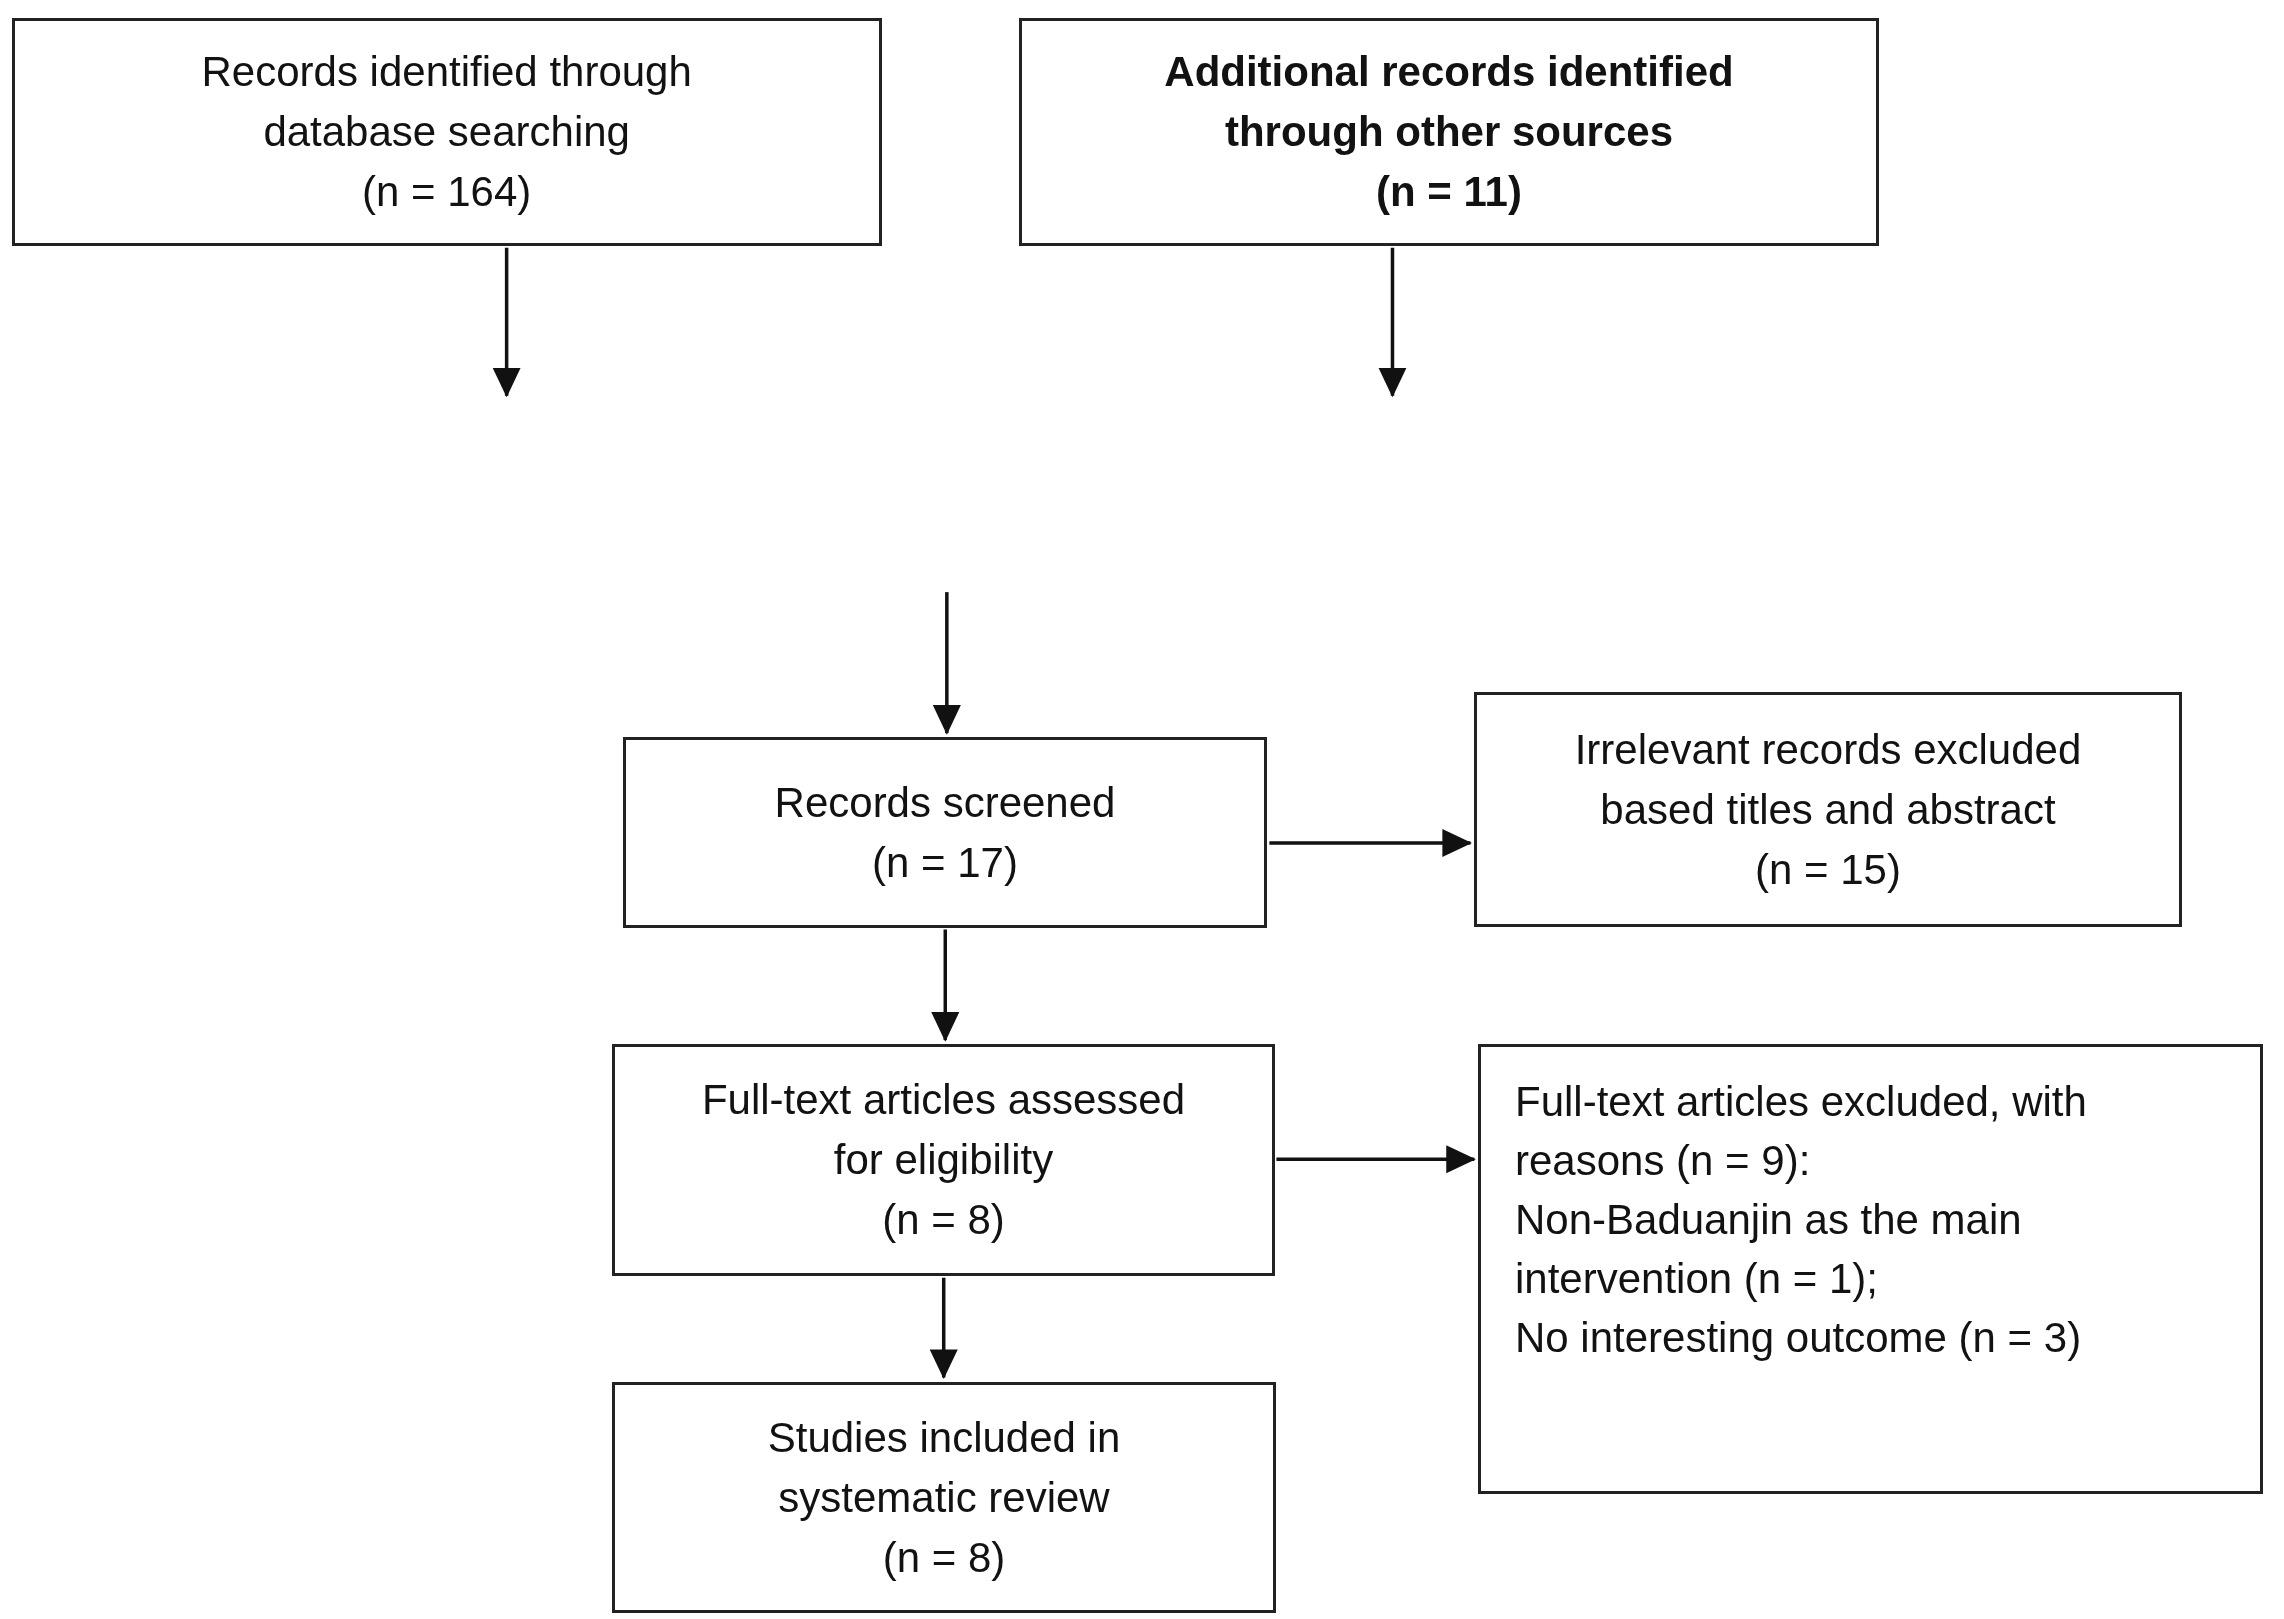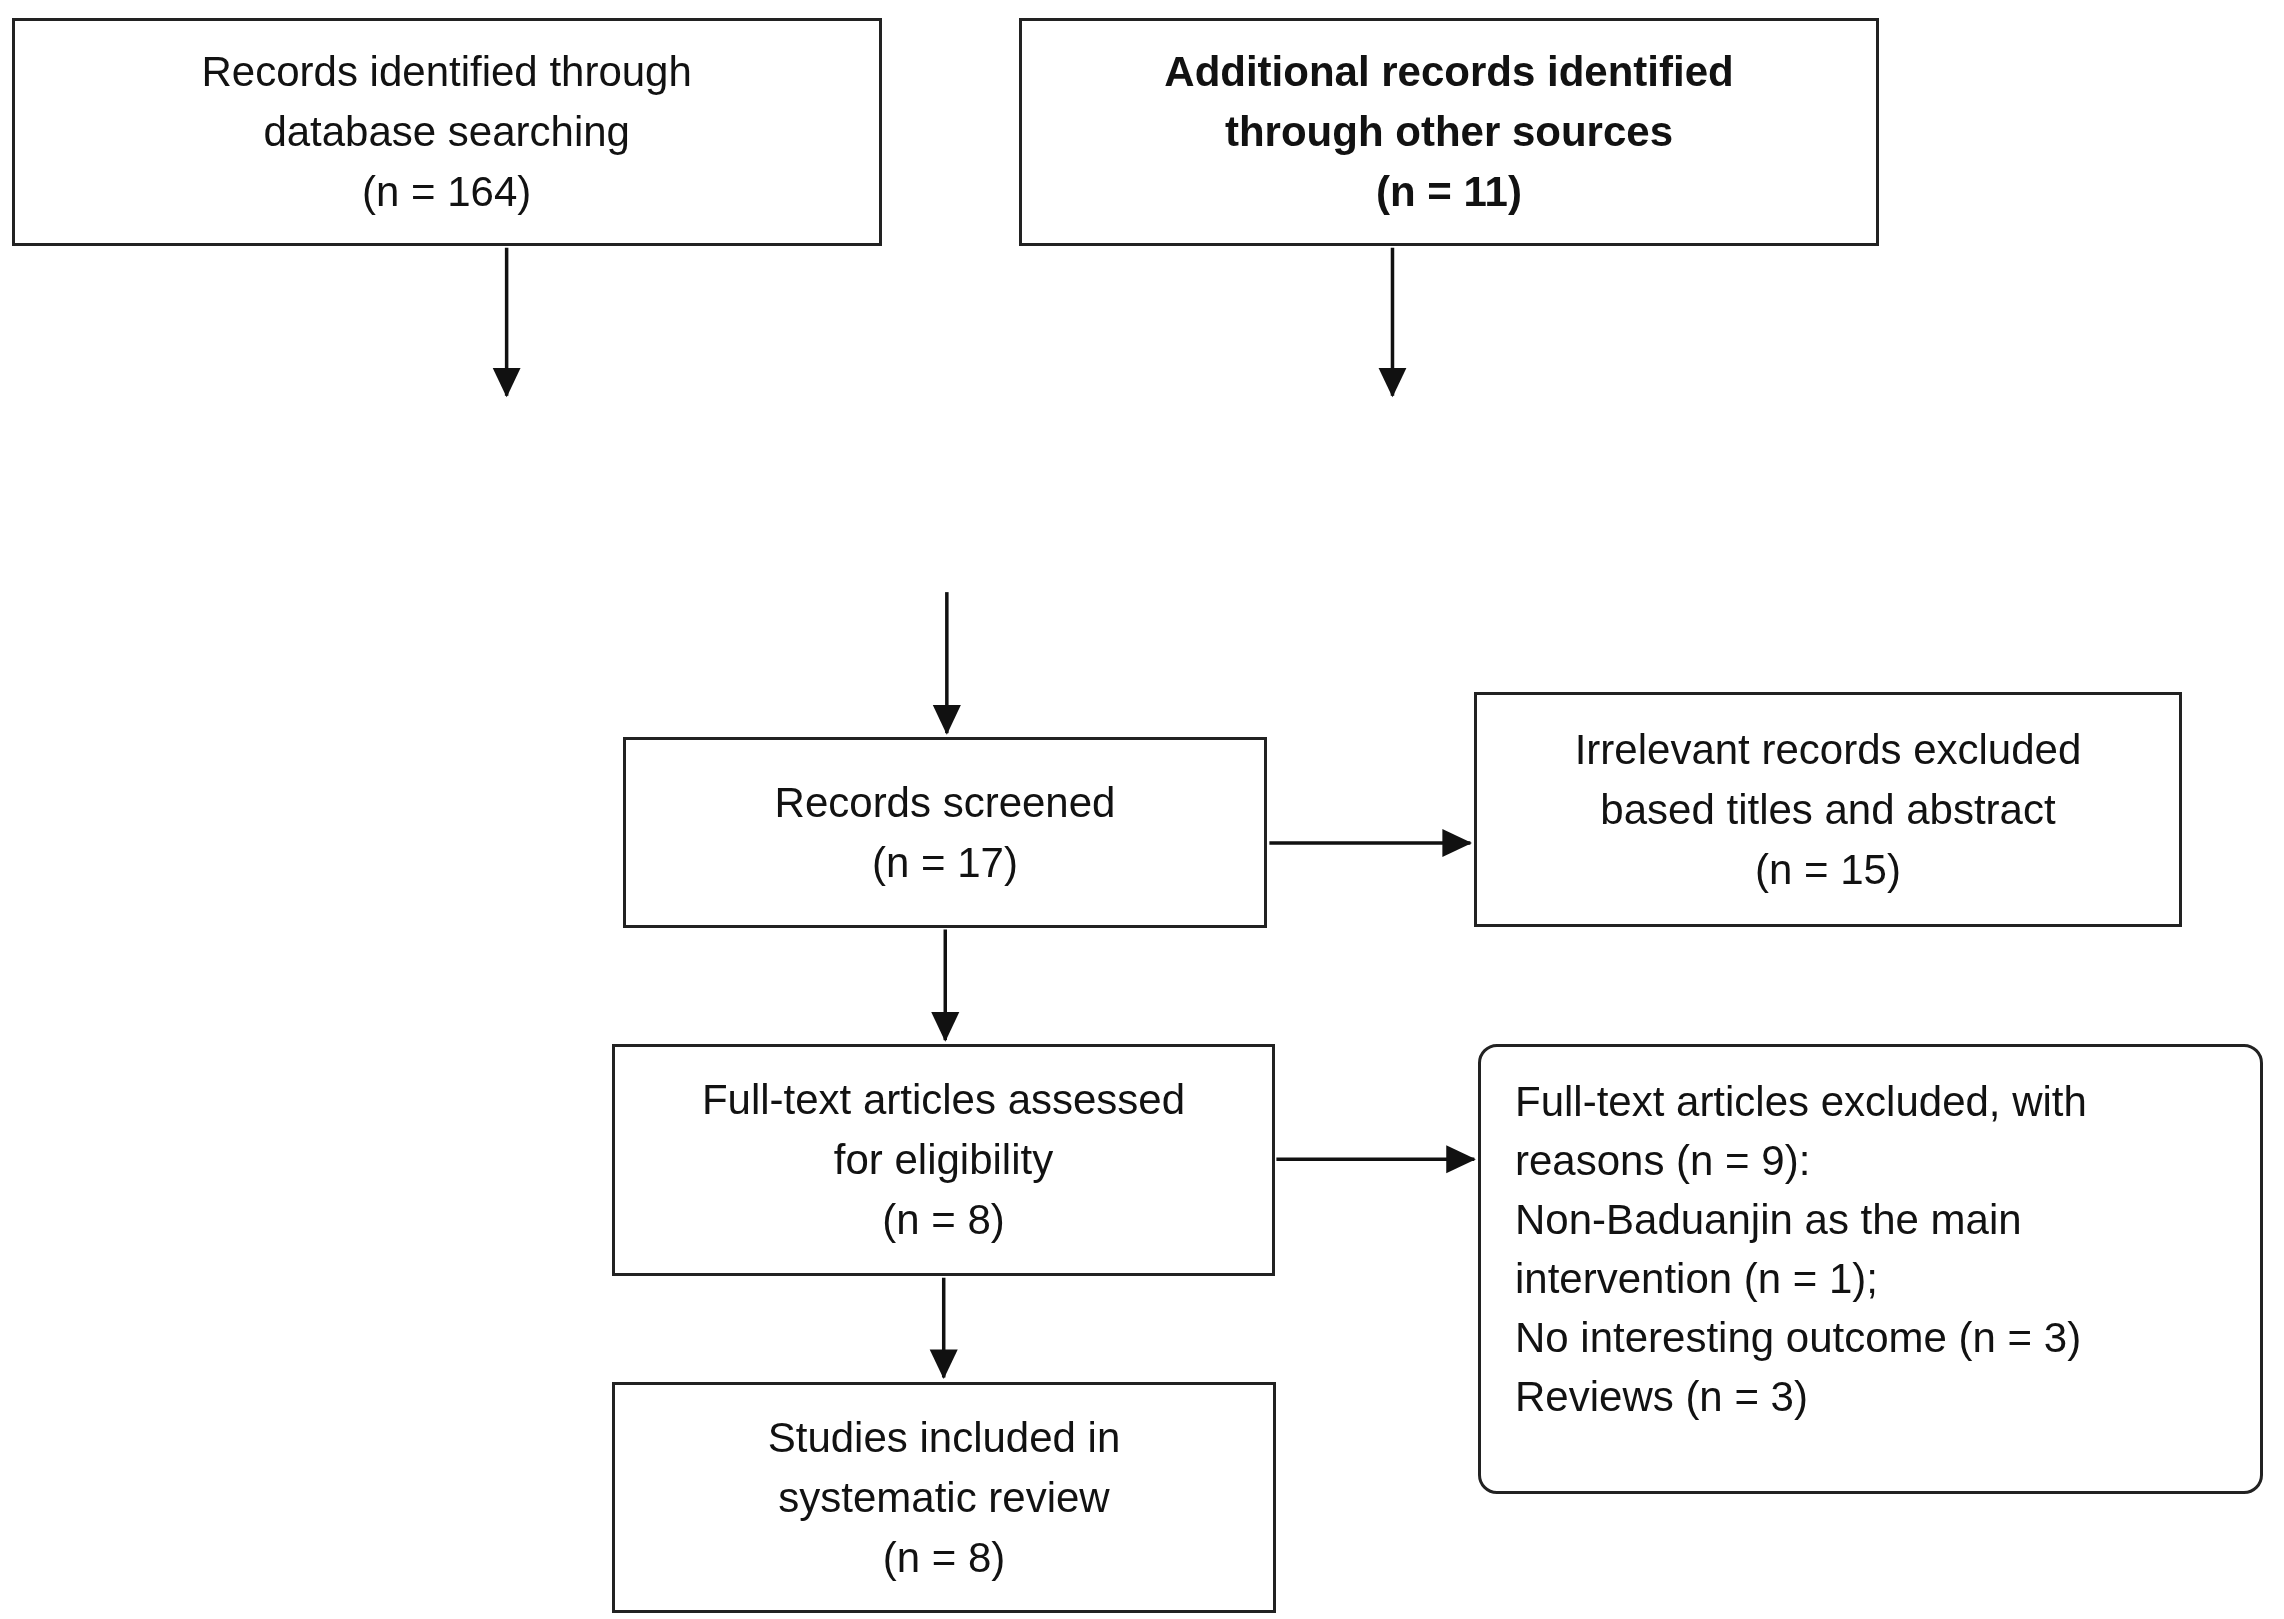--- a/index.html
+++ b/index.html
@@ -38,21 +38,21 @@
     text-align: left;
     padding: 25px 14px 0 34px;
     line-height: 59px;
   }
   #box-identified   { left: 11.7px;   top: 18px;   width: 870px; height: 228px; }
   #box-additional   { left: 1019px; top: 18px;   width: 860px; height: 228px; font-weight: bold; }
   #box-duplicates   { left: 408px;  top: 400px;  width: 1075px; height: 191px; }
   #box-screened     { left: 623px;  top: 737px;  width: 644px;  height: 191px; }
   #box-irrelevant   { left: 1474px; top: 692px;  width: 708px;  height: 235px; }
   #box-fulltext     { left: 612px;  top: 1044px; width: 663px;  height: 232px; }
-  #box-reasons      { left: 1478px; top: 1044px; width: 785px; height: 450px; border-radius: 19px; }
+  #box-reasons      { left: 1478px; top: 1044px; width: 785px; height: 450px; }
   #box-included     { left: 612px;  top: 1382px; width: 664px;  height: 231px; }
   .arrow-layer {
     position: absolute;
     left: 0;
     top: 0;
     width: 2284px;
     height: 1619px;
     pointer-events: none;
   }
   .arrow-layer line {
@@ -109,21 +109,20 @@
     <div class="line">for eligibility</div>
     <div class="line">(n = 8)</div>
   </div>
 
   <div class="box box-reasons" id="box-reasons">
     <div class="line">Full-text articles excluded, with</div>
     <div class="line">reasons (n = 9):</div>
     <div class="line">Non-Baduanjin as the main</div>
     <div class="line">intervention (n = 1);</div>
     <div class="line">No interesting outcome (n = 3)</div>
-    <div class="line">Reviews (n = 3)</div>
   </div>
 
   <div class="box" id="box-included">
     <div class="line">Studies included in</div>
     <div class="line">systematic review</div>
     <div class="line">(n = 8)</div>
   </div>
 
 </div>
 

